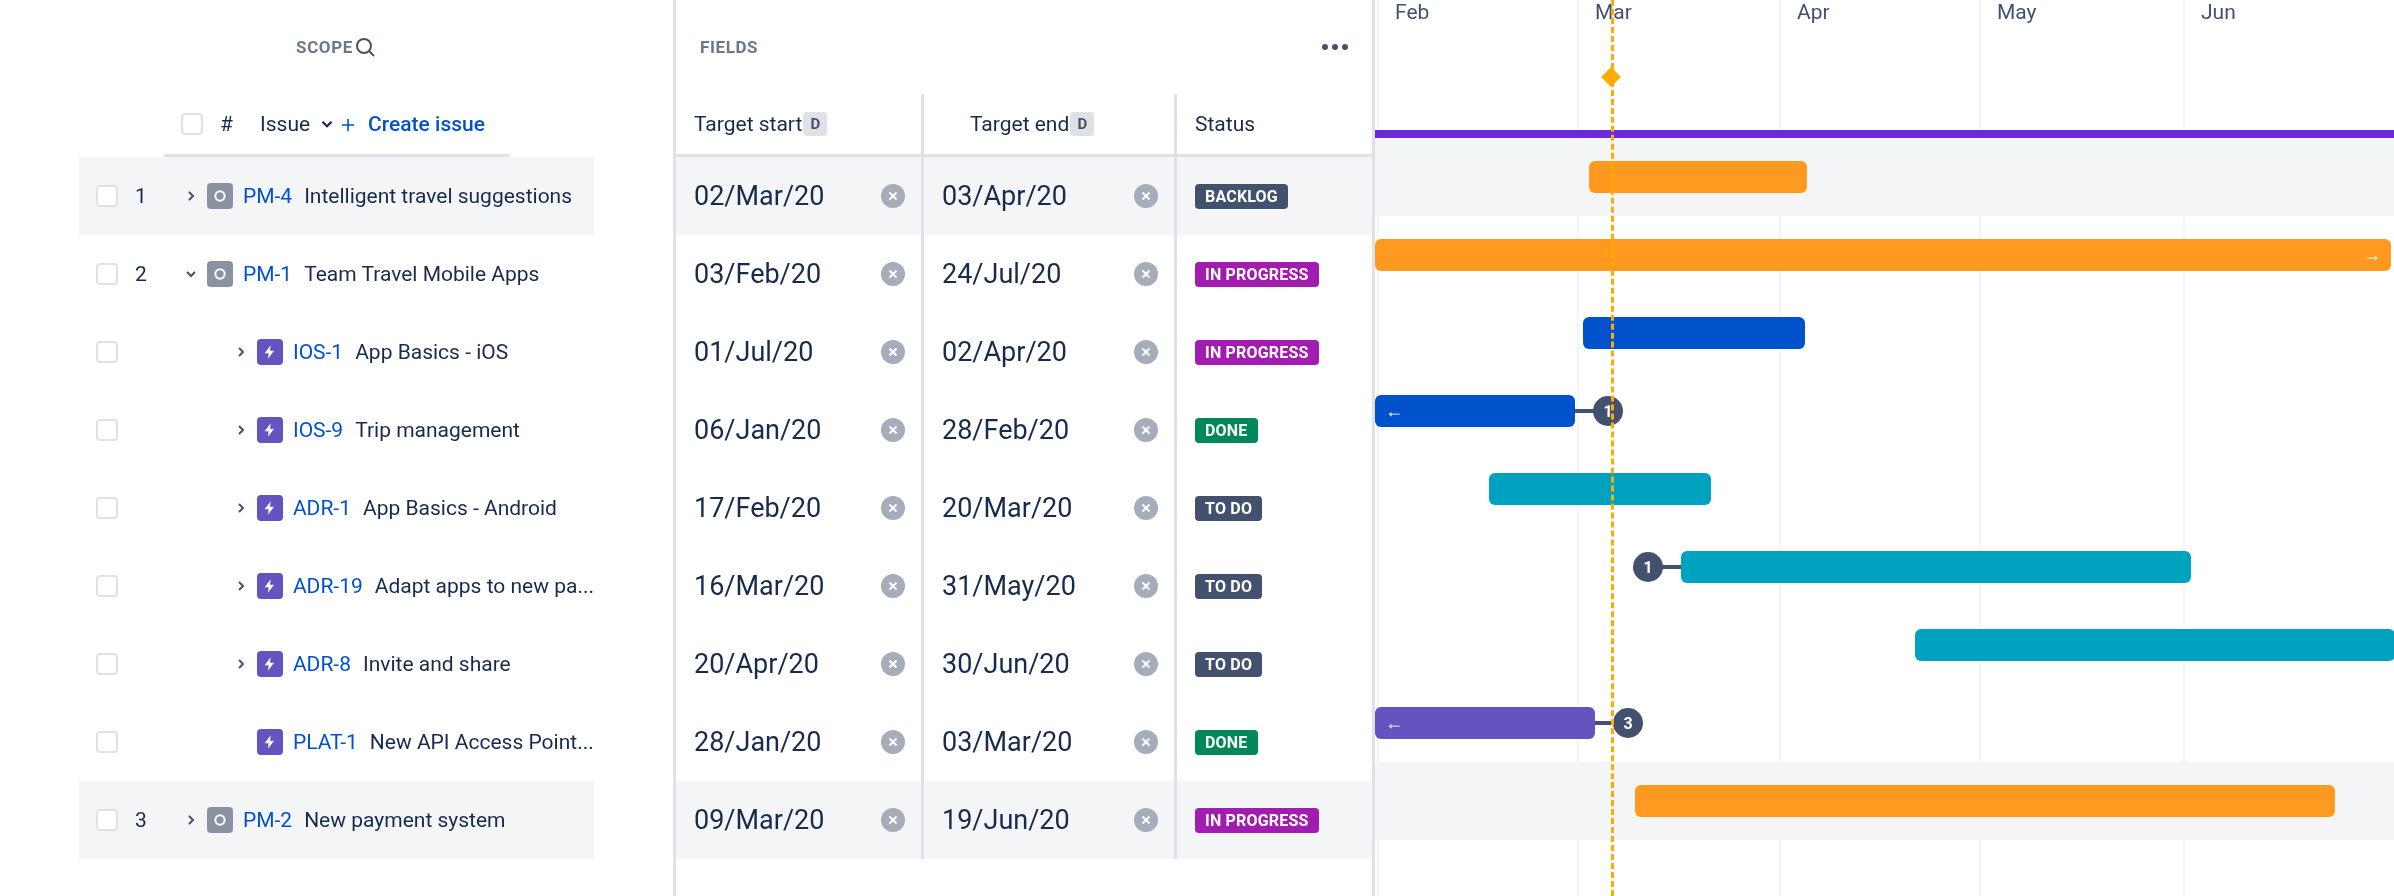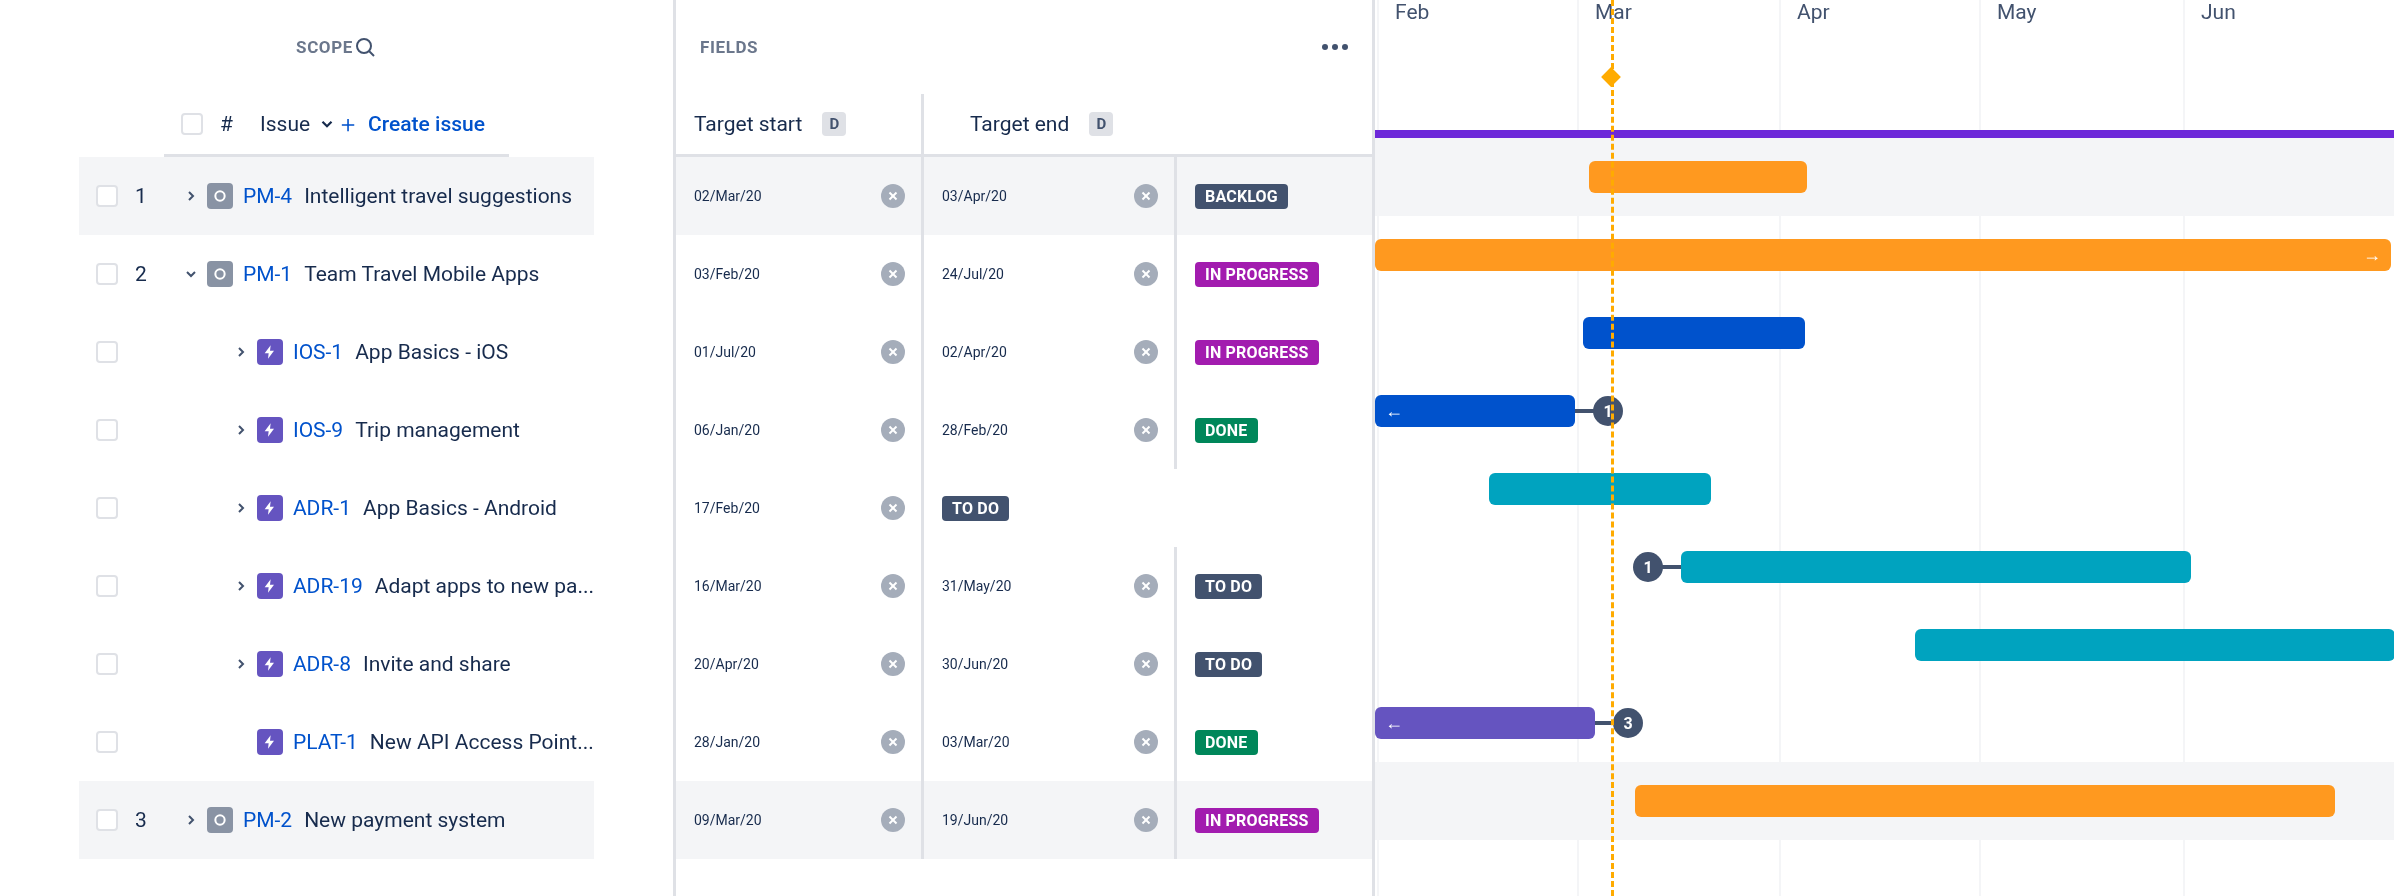--- a/index.html
+++ b/index.html
@@ -41,21 +41,21 @@
   }
 
   
   .lh-checkbox { width: 56px; display:flex; justify-content:center;}
   .lh-num { width: 40px; }
   .lh-issue { display:flex; align-items:center; gap:8px; }
   .lh-create { margin-left:auto; padding-right:24px; color:#0052CC; font-weight:500; display:flex; align-items:center; gap:8px; font-size:21px;}
   .lh-create .plus{font-size:24px; line-height:1;}
 
   
-  .mh-col { display:flex; align-items:center; gap:20px; padding-left:18px; border-right:3px solid #DFE1E6; height:100%;}
+  .mh-col { display:flex; align-items:center; gap:1px; padding-left:18px; border-right:3px solid #DFE1E6; height:100%;}
   .mh-col:last-child{border-right:none;}
   .mh-target-start{width:248px;}
   .mh-target-end{width:253px;padding-left:46px;}
   .mh-status{flex:1;}
   .badge-d {
     display:inline-flex; align-items:center; justify-content:center;
     width:24px;height:24px;border-radius:4px;background:#DFE1E6;color:#42526E;
     font-size:15px;font-weight:700;
   }
 
@@ -90,21 +90,21 @@
   .issue-key{color:#0052CC;font-size:21px;font-weight:400;margin-right:12px;}
   .issue-title{font-size:21px;color:#172B4D; white-space:nowrap; overflow:hidden; text-overflow:ellipsis;}
 
   
   .mr { display:flex; align-items:center; height:100%; width:100%;}
   .mr-cell{display:flex;align-items:center;padding-left:18px;height:100%;border-right:3px solid #DFE1E6;}
   .mr-cell.date{gap:10px;}
   .mr-target-start{width:248px;}
   .mr-target-end{width:253px;}
   .mr-status{flex:1;border-right:none;}
-  .date-text{font-size:14px;color:#172B4D;}
+  .date-text{font-size:27px;color:#172B4D;}
   .clear-btn{
     margin-left:auto; margin-right:16px;
     width:24px;height:24px;border-radius:50%;background:#A5ADBA;
     display:flex;align-items:center;justify-content:center;color:#fff;font-size:14px;
   }
   .status-badge{
     display:inline-flex;align-items:center;padding:3px 10px;border-radius:4px;
     font-size:16px;font-weight:700;color:#fff;letter-spacing:0.2px;
   }
   .status-backlog{background:#42526E;}
@@ -377,20 +377,23 @@
     </div>
     <div class="col-header-row">
       <div class="mh-col mh-target-start">
         <span>Target start</span>
         <span class="badge-d">D</span>
       </div>
       <div class="mh-col mh-target-end">
         <span>Target end</span>
         <span class="badge-d">D</span>
       </div>
+      <div class="mh-col mh-status">
+        <span>Status</span>
+      </div>
     </div>
     <div class="rows" id="middle-rows">
         <div class="row highlight">
     <div class="mr">
       <div class="mr-cell mr-target-start date">
         <span class="date-text">02/Mar/20</span>
         <span class="clear-btn">
                 <svg width="12" height="12" viewBox="0 0 24 24" fill="none" stroke="currentColor" stroke-width="4">
                   <line x1="5" y1="5" x2="19" y2="19"></line>
                   <line x1="19" y1="5" x2="5" y2="19"></line>
@@ -483,20 +486,29 @@
       </div>
       <div class="mr-cell mr-status">
         <span class="status-badge status-done">DONE</span>
       </div>
     </div>
         </div>
         <div class="row">
     <div class="mr">
       <div class="mr-cell mr-target-start date">
         <span class="date-text">17/Feb/20</span>
+        <span class="clear-btn">
+                <svg width="12" height="12" viewBox="0 0 24 24" fill="none" stroke="currentColor" stroke-width="4">
+                  <line x1="5" y1="5" x2="19" y2="19"></line>
+                  <line x1="19" y1="5" x2="5" y2="19"></line>
+                </svg>
+              </span>
+      </div>
+      <div class="mr-cell mr-target-end date">
+        <span class="date-text">20/Mar/20</span>
         <span class="clear-btn">
                 <svg width="12" height="12" viewBox="0 0 24 24" fill="none" stroke="currentColor" stroke-width="4">
                   <line x1="5" y1="5" x2="19" y2="19"></line>
                   <line x1="19" y1="5" x2="5" y2="19"></line>
                 </svg>
               </span>
       </div>
       <div class="mr-cell mr-status">
         <span class="status-badge status-todo">TO DO</span>
       </div>

